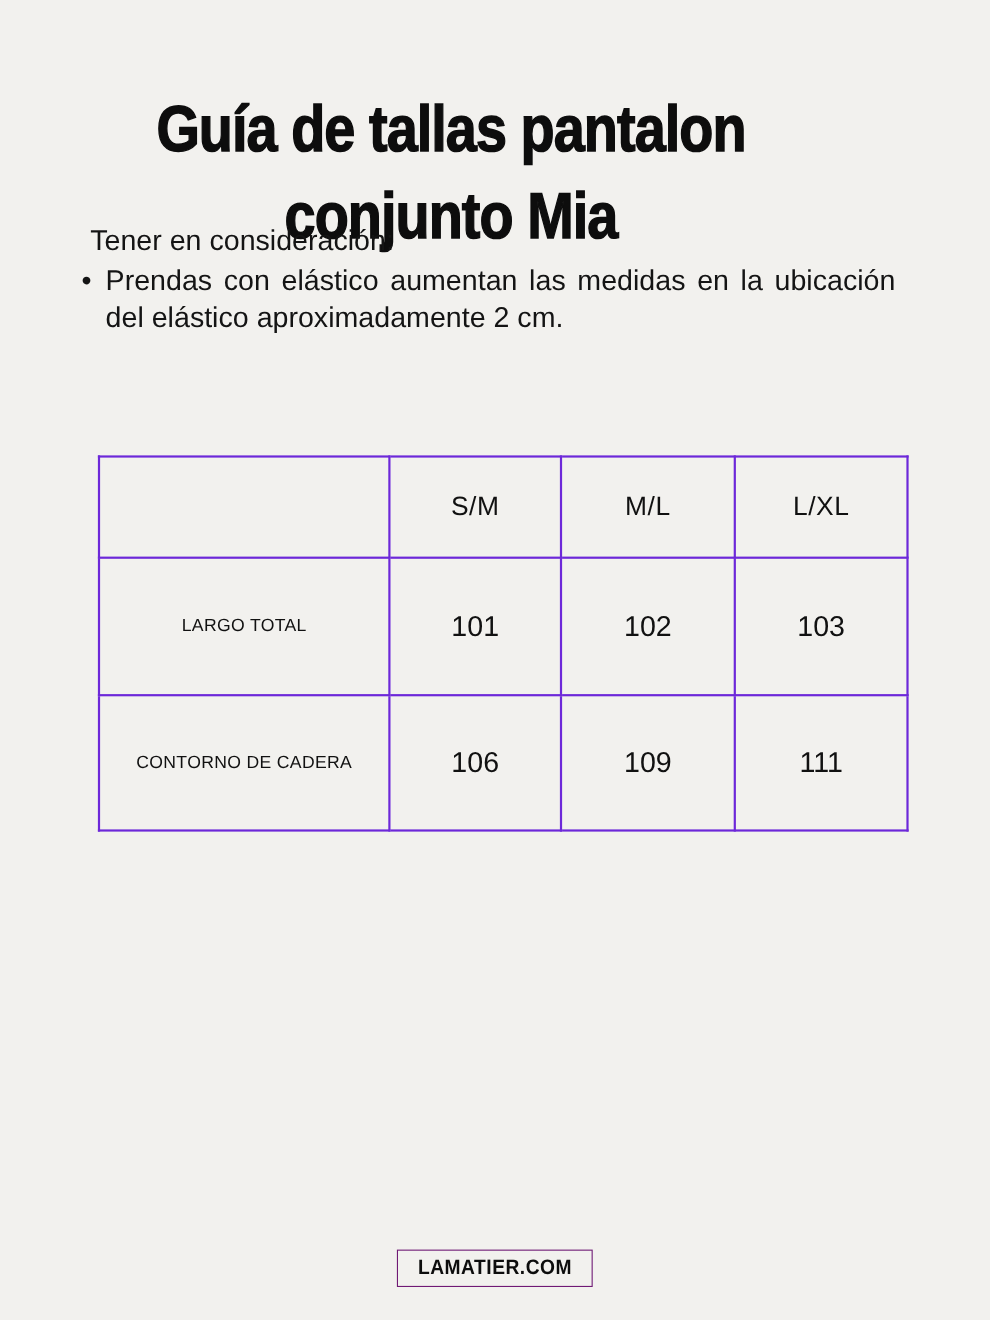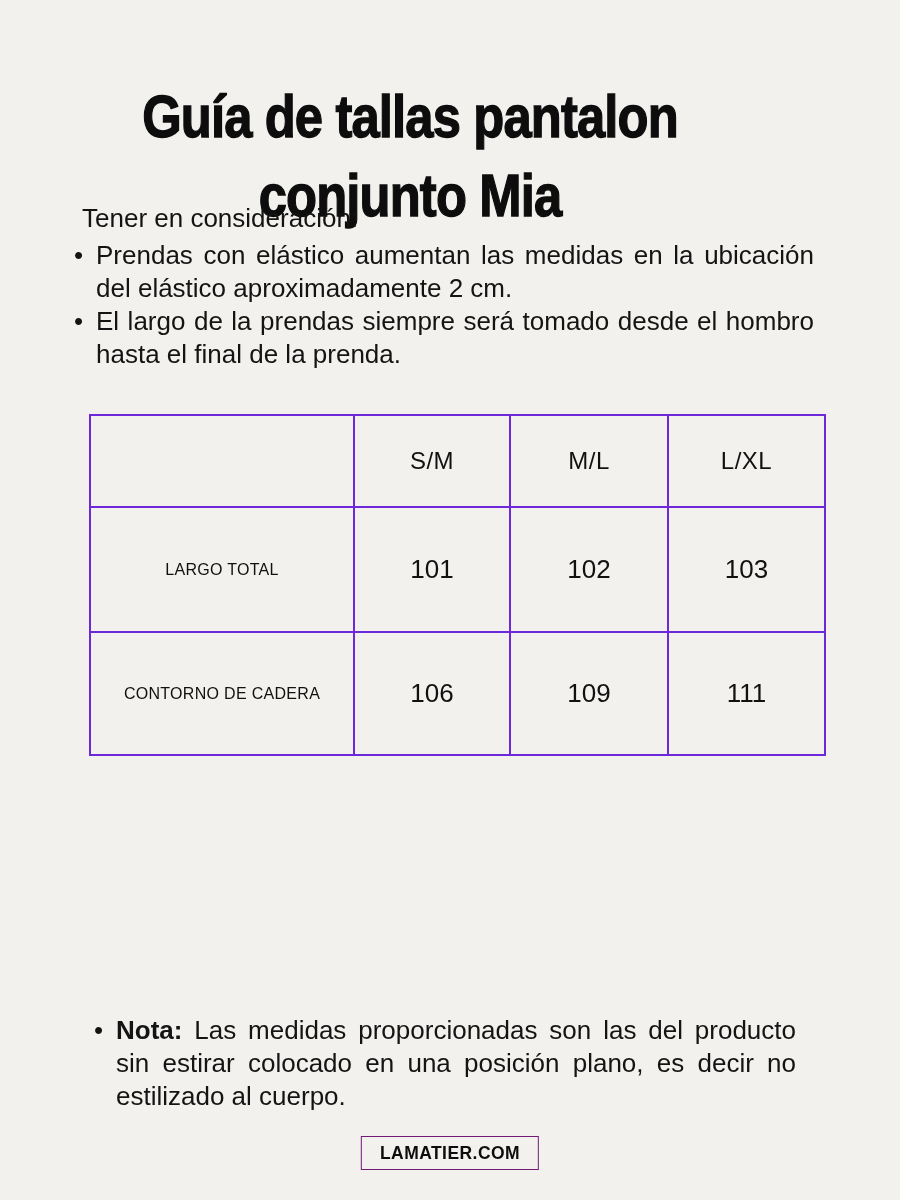--- a/index.html
+++ b/index.html
@@ -138,21 +138,20 @@
 
   <h1 class="title">
     <span class="tline">Guía de tallas pantalon</span>
     <span class="tline">conjunto Mia</span>
   </h1>
 
   <div class="considerations">
     <p class="heading">Tener en consideración:</p>
     <ul class="bullet-list">
       <li class="bullet-item">Prendas con elástico aumentan las medidas en la ubicación del elástico aproximadamente 2 cm.</li>
-      <li class="bullet-item">El largo de la prendas siempre será tomado desde el hombro hasta el final de la prenda.</li>
     </ul>
   </div>
 
   <table class="size-table">
     <tbody>
       <tr class="header-row">
         <th class="c0"></th>
         <th class="c1">S/M</th>
         <th class="c2">M/L</th>
         <th class="c3">L/XL</th>
@@ -165,23 +164,18 @@
       </tr>
       <tr class="r2">
         <td class="row-label">CONTORNO DE CADERA</td>
         <td class="cell-value">106</td>
         <td class="cell-value">109</td>
         <td class="cell-value">111</td>
       </tr>
     </tbody>
   </table>
 
-  <div class="note">
-    <div class="bullet-item">
-      <span class="note-label">Nota:</span><span class="note-text"> Las medidas proporcionadas son las del producto sin estirar colocado en una posición plano, es decir no estilizado al cuerpo.</span>
-    </div>
-  </div>
 
   <div class="brand-badge">
     <span class="brand-text">LAMATIER.COM</span>
   </div>
 
 </div>
 
 </body></html>

